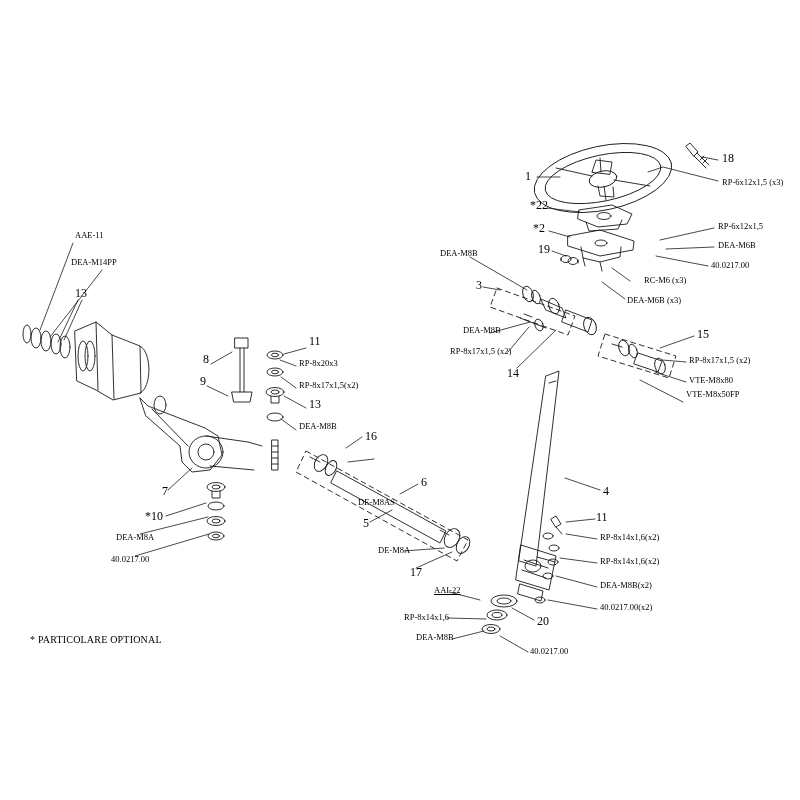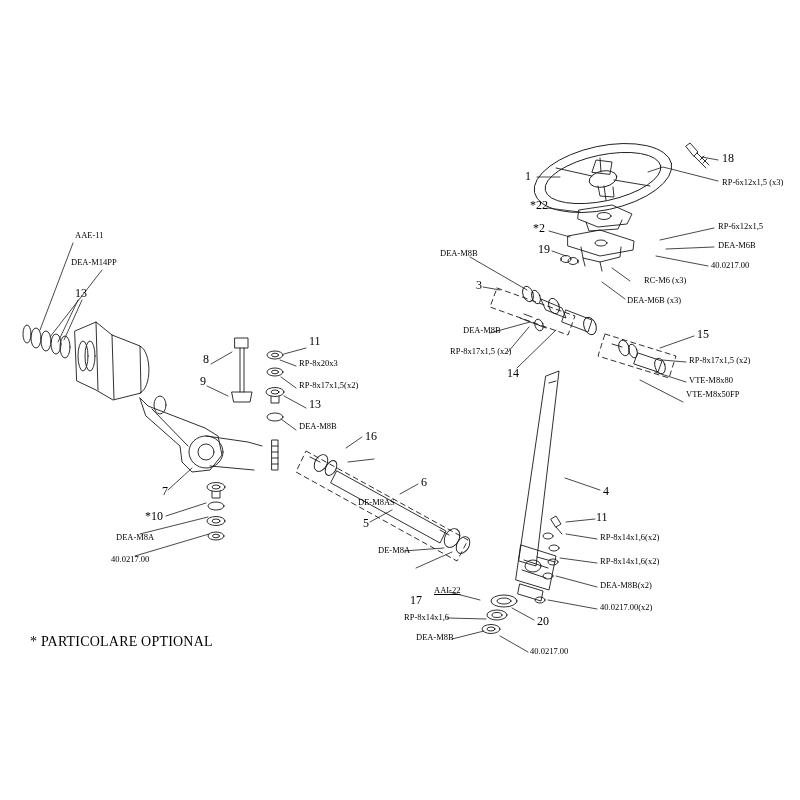--- a/index.html
+++ b/index.html
@@ -29,21 +29,21 @@
     font-family: "Liberation Serif", serif;
     line-height: 1;
   }
   .lbl.num {
     font-size: 12px;
   }
   .lbl.code {
     font-size: 8.5px;
   }
   .lbl.note {
-    font-size: 14px;
+    font-size: 10px;
     letter-spacing: 0.2px;
   }
 </style>
 </head>
 <body>
 
 <div id="page">
 
   <svg id="diagram-svg" viewBox="0 0 800 800">
     <g stroke="#1a1a1a" fill="none" stroke-width="0.9" stroke-linecap="round" stroke-linejoin="round">
@@ -273,21 +273,21 @@
   <div class="lbl num" style="left:203px; top:353px;">8</div>
   <div class="lbl num" style="left:309px; top:335px;">11</div>
   <div class="lbl num" style="left:200px; top:375px;">9</div>
   <div class="lbl num" style="left:309px; top:398px;">13</div>
   <div class="lbl num" style="left:75px; top:287px;">13</div>
   <div class="lbl num" style="left:365px; top:430px;">16</div>
   <div class="lbl num" style="left:421px; top:476px;">6</div>
   <div class="lbl num" style="left:363px; top:517px;">5</div>
   <div class="lbl num" style="left:162px; top:485px;">7</div>
   <div class="lbl num" style="left:145px; top:510px;">*10</div>
-  <div class="lbl num" style="left:410px; top:566px;margin-top:28px;">17</div>
+  <div class="lbl num" style="left:410px; top:566px;">17</div>
   <div class="lbl num" style="left:603px; top:485px;">4</div>
   <div class="lbl num" style="left:596px; top:511px;">11</div>
   <div class="lbl num" style="left:537px; top:615px;">20</div>
 
   <div class="lbl code" style="left:75px; top:231px;">AAE-11</div>
   <div class="lbl code" style="left:71px; top:258px;">DEA-M14PP</div>
   <div class="lbl code" style="left:299px; top:359px;text-align:center;">RP-8x20x3</div>
   <div class="lbl code" style="left:299px; top:381px;">RP-8x17x1,5(x2)</div>
   <div class="lbl code" style="left:299px; top:422px;">DEA-M8B</div>
   <div class="lbl code" style="left:358px; top:454px;margin-top:44px;">DE-M8AS</div>

